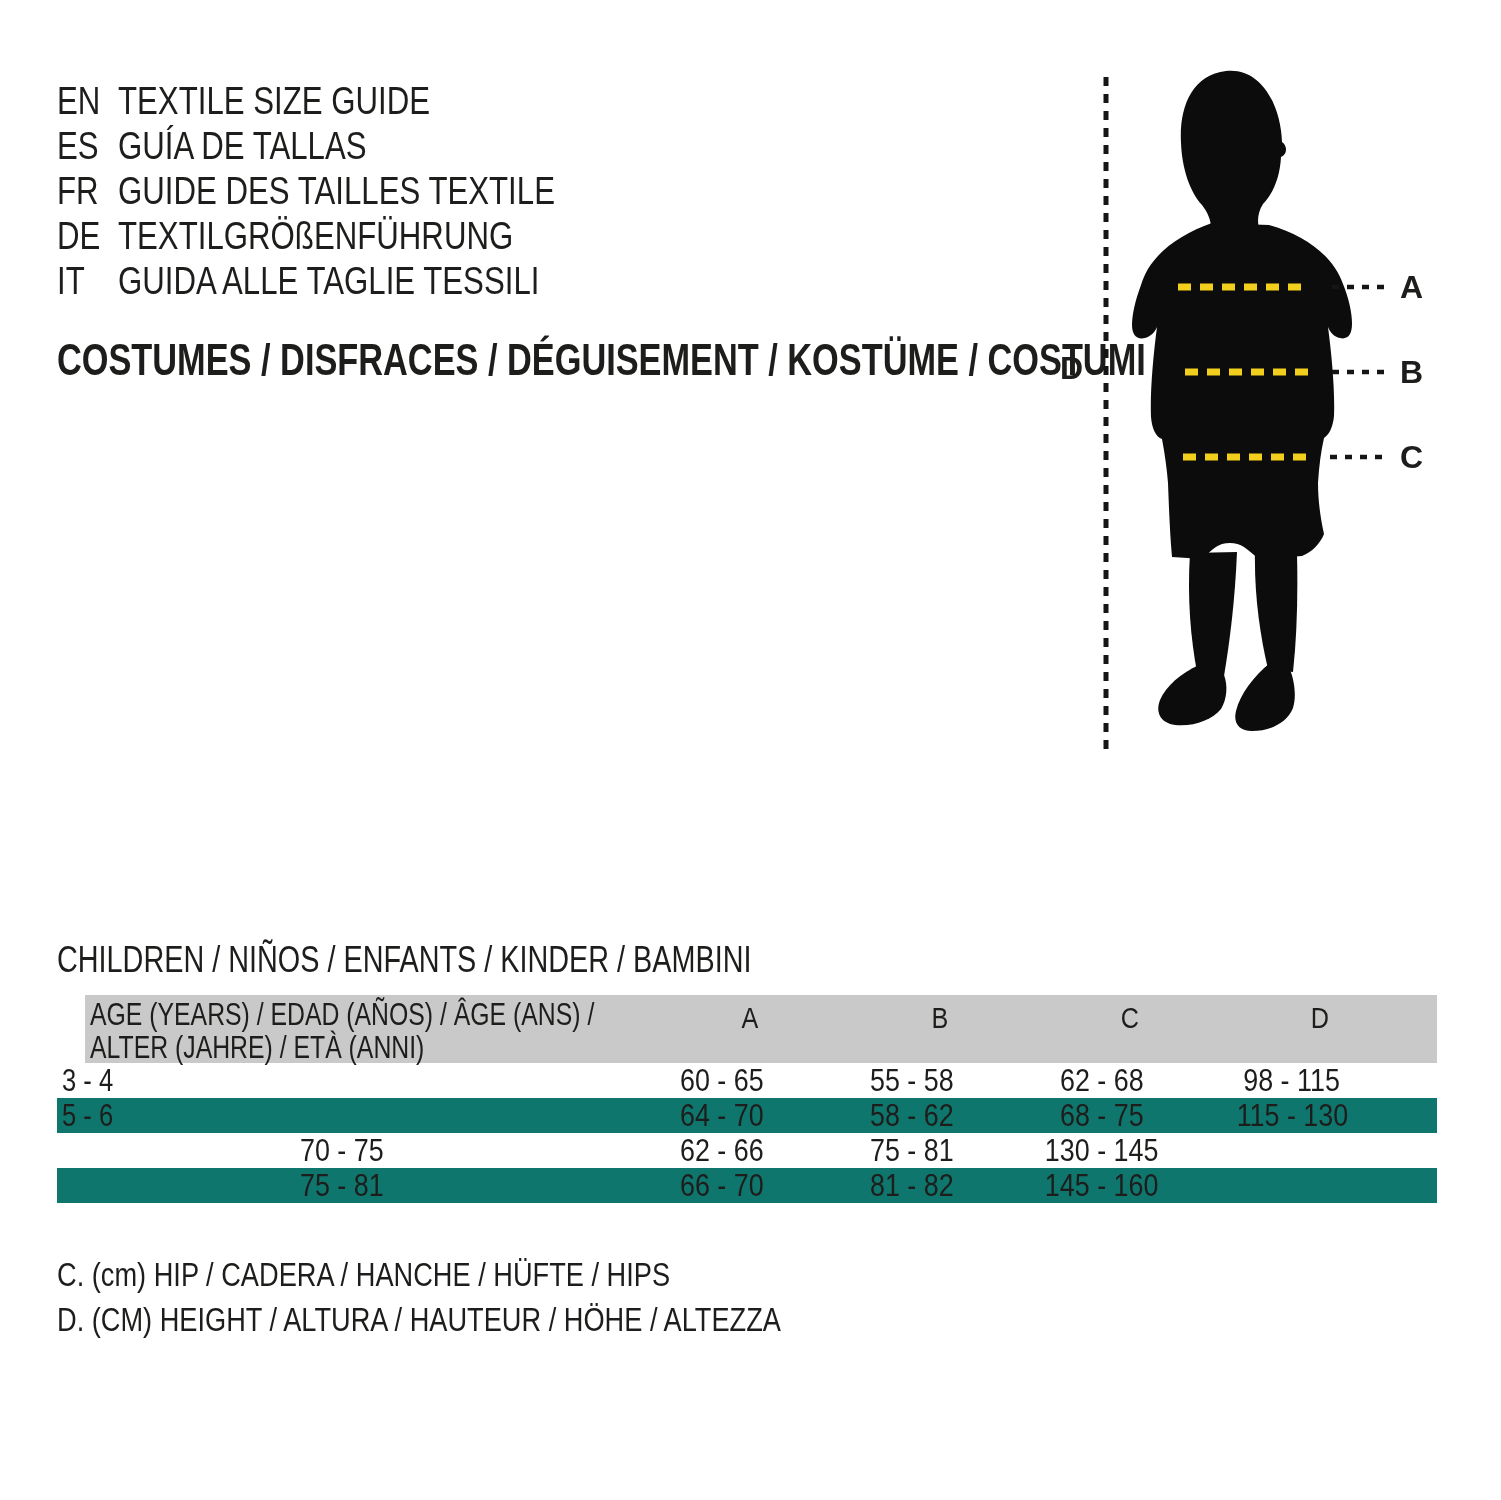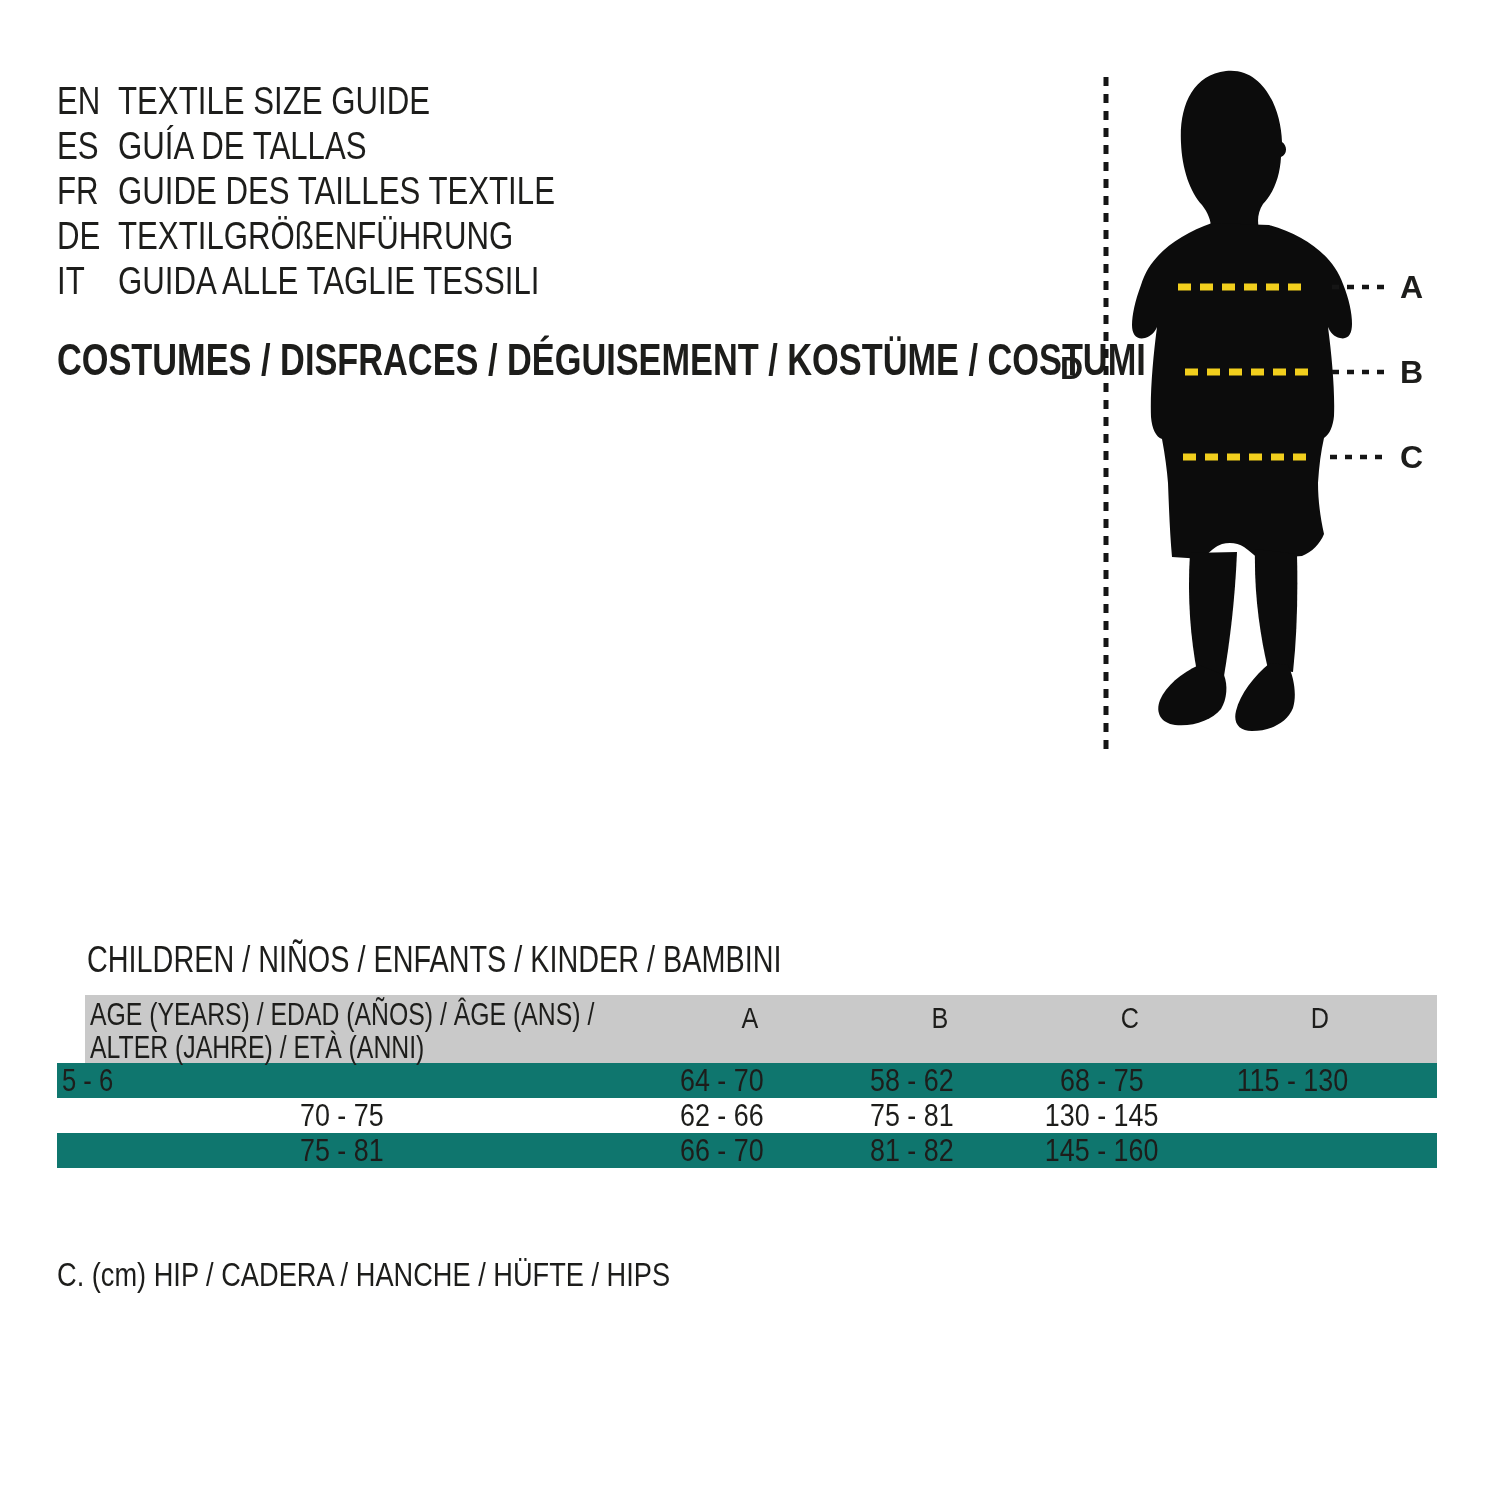--- a/index.html
+++ b/index.html
@@ -12,21 +12,21 @@
   .sx  { display:inline-block; transform:scaleX(0.80); transform-origin:0 0; white-space:nowrap; }
   .sxc { display:inline-block; transform:scaleX(0.84); transform-origin:50% 0; white-space:nowrap; }
 
   
   .lang-row { position:absolute; left:57px; height:45px; line-height:45px; font-size:39px; }
   .lang-row .code  { position:absolute; left:0; }
   .lang-row .title { position:absolute; left:61px; }
 
   .costumes { left:57px; top:337px; font-size:44px; font-weight:bold; line-height:46px; }
 
-  .children-heading { left:57px; top:941px; font-size:36px; line-height:38px;margin-left:30px; }
+  .children-heading { left:57px; top:941px; font-size:36px; line-height:38px; }
 
   
   .size-table { left:57px; top:995px; width:1380px; }
   .thead, .trow { display:grid; grid-template-columns:570px 190px 190px 190px 190px; }
   .thead { background:#c9c9c9; height:68px;margin-left:28px; }
   .thead .agecell { padding:3px 0 0 5px; font-size:31px; line-height:33px; }
   .thead .agecell span { display:block; }
   .thead .colcell { text-align:center; padding-top:6px; font-size:30px; }
   .trow { height:35px; font-size:32px; line-height:35px; }
   .trow.alt { background:#0f766e; }
@@ -107,20 +107,27 @@
       <div class="agecell">
         <span class="sx">AGE (YEARS) / EDAD (AÑOS) / ÂGE (ANS) /</span>
         <span class="sx">ALTER (JAHRE) / ETÀ (ANNI)</span>
       </div>
       <div class="colcell"><span class="sxc">A</span></div>
       <div class="colcell"><span class="sxc">B</span></div>
       <div class="colcell"><span class="sxc">C</span></div>
       <div class="colcell"><span class="sxc">D</span></div>
     </div>
 
+    <div class="trow">
+      <div class="agecell"><span class="sx">3 - 4</span></div>
+      <div class="valcell"><span class="sxc">60 - 65</span></div>
+      <div class="valcell"><span class="sxc">55 - 58</span></div>
+      <div class="valcell"><span class="sxc">62 - 68</span></div>
+      <div class="valcell"><span class="sxc">98 - 115</span></div>
+    </div>
     <div class="trow alt">
       <div class="agecell"><span class="sx">5 - 6</span></div>
       <div class="valcell"><span class="sxc">64 - 70</span></div>
       <div class="valcell"><span class="sxc">58 - 62</span></div>
       <div class="valcell"><span class="sxc">68 - 75</span></div>
       <div class="valcell"><span class="sxc">115 - 130</span></div>
     </div>
     <div class="trow">
       <div class="valcell"><span class="sxc">70 - 75</span></div>
       <div class="valcell"><span class="sxc">62 - 66</span></div>
@@ -130,15 +137,16 @@
     <div class="trow alt">
       <div class="valcell"><span class="sxc">75 - 81</span></div>
       <div class="valcell"><span class="sxc">66 - 70</span></div>
       <div class="valcell"><span class="sxc">81 - 82</span></div>
       <div class="valcell"><span class="sxc">145 - 160</span></div>
     </div>
   </div>
 
   <div class="abs legend">
     <div class="legend-line"><span class="sx">C. (cm) HIP / CADERA / HANCHE / HÜFTE / HIPS</span></div>
+    <div class="legend-line"><span class="sx">D. (CM) HEIGHT / ALTURA / HAUTEUR / HÖHE / ALTEZZA</span></div>
   </div>
 
 </div>
 
 </body></html>

